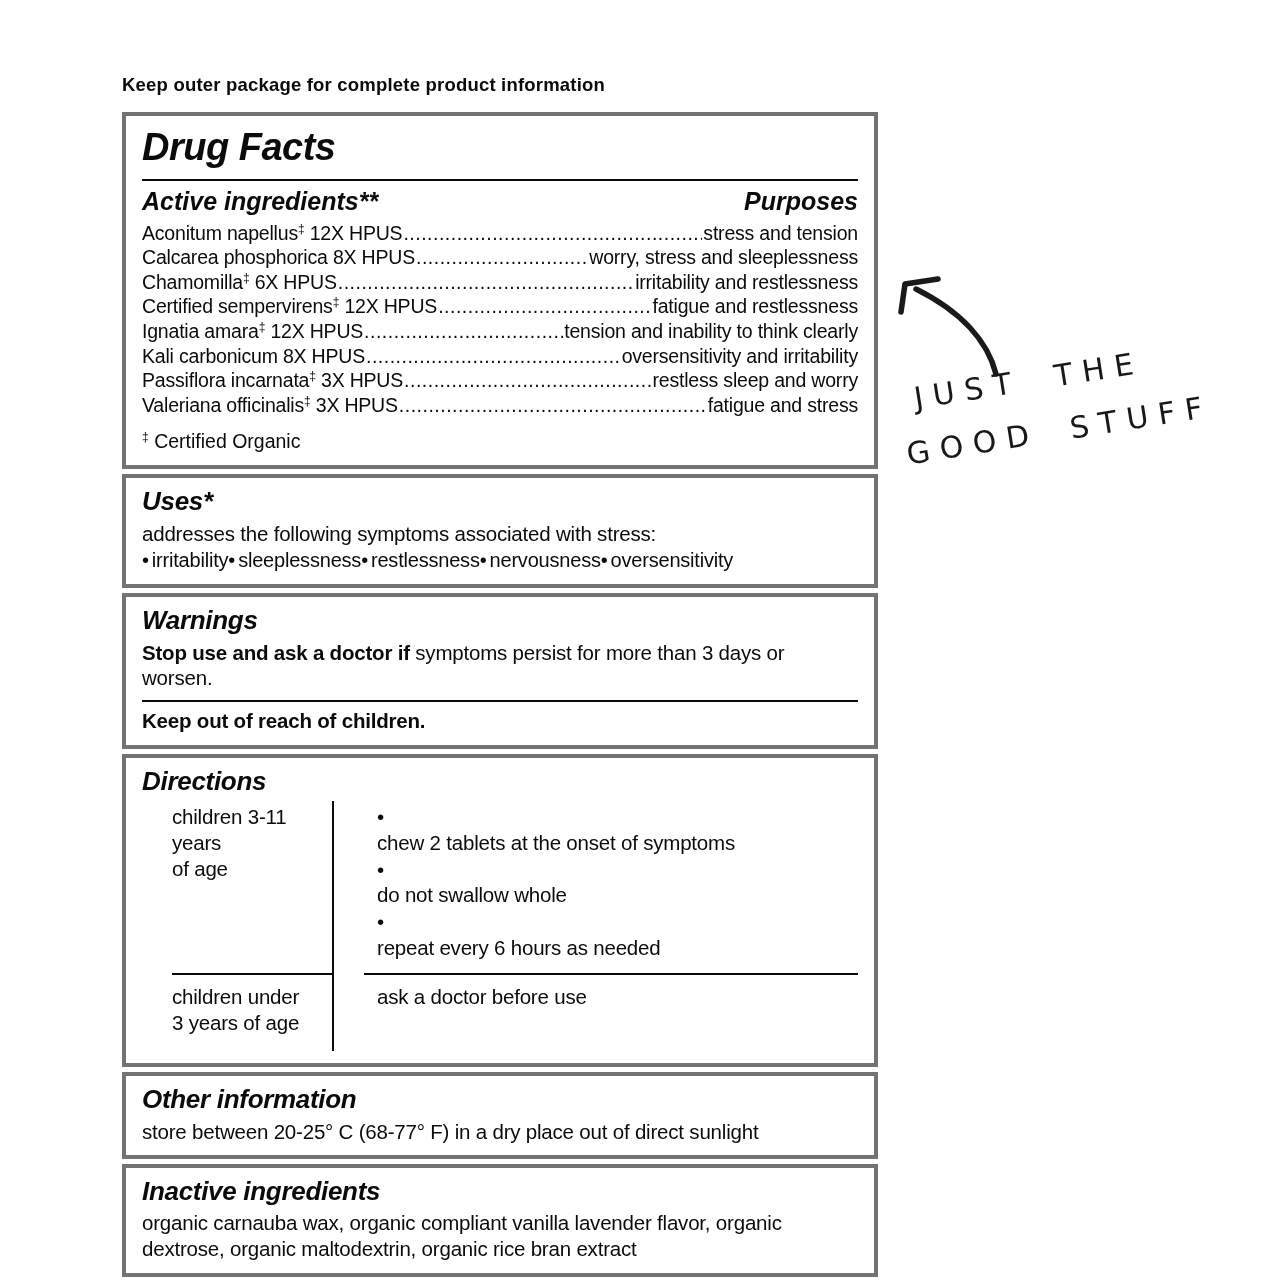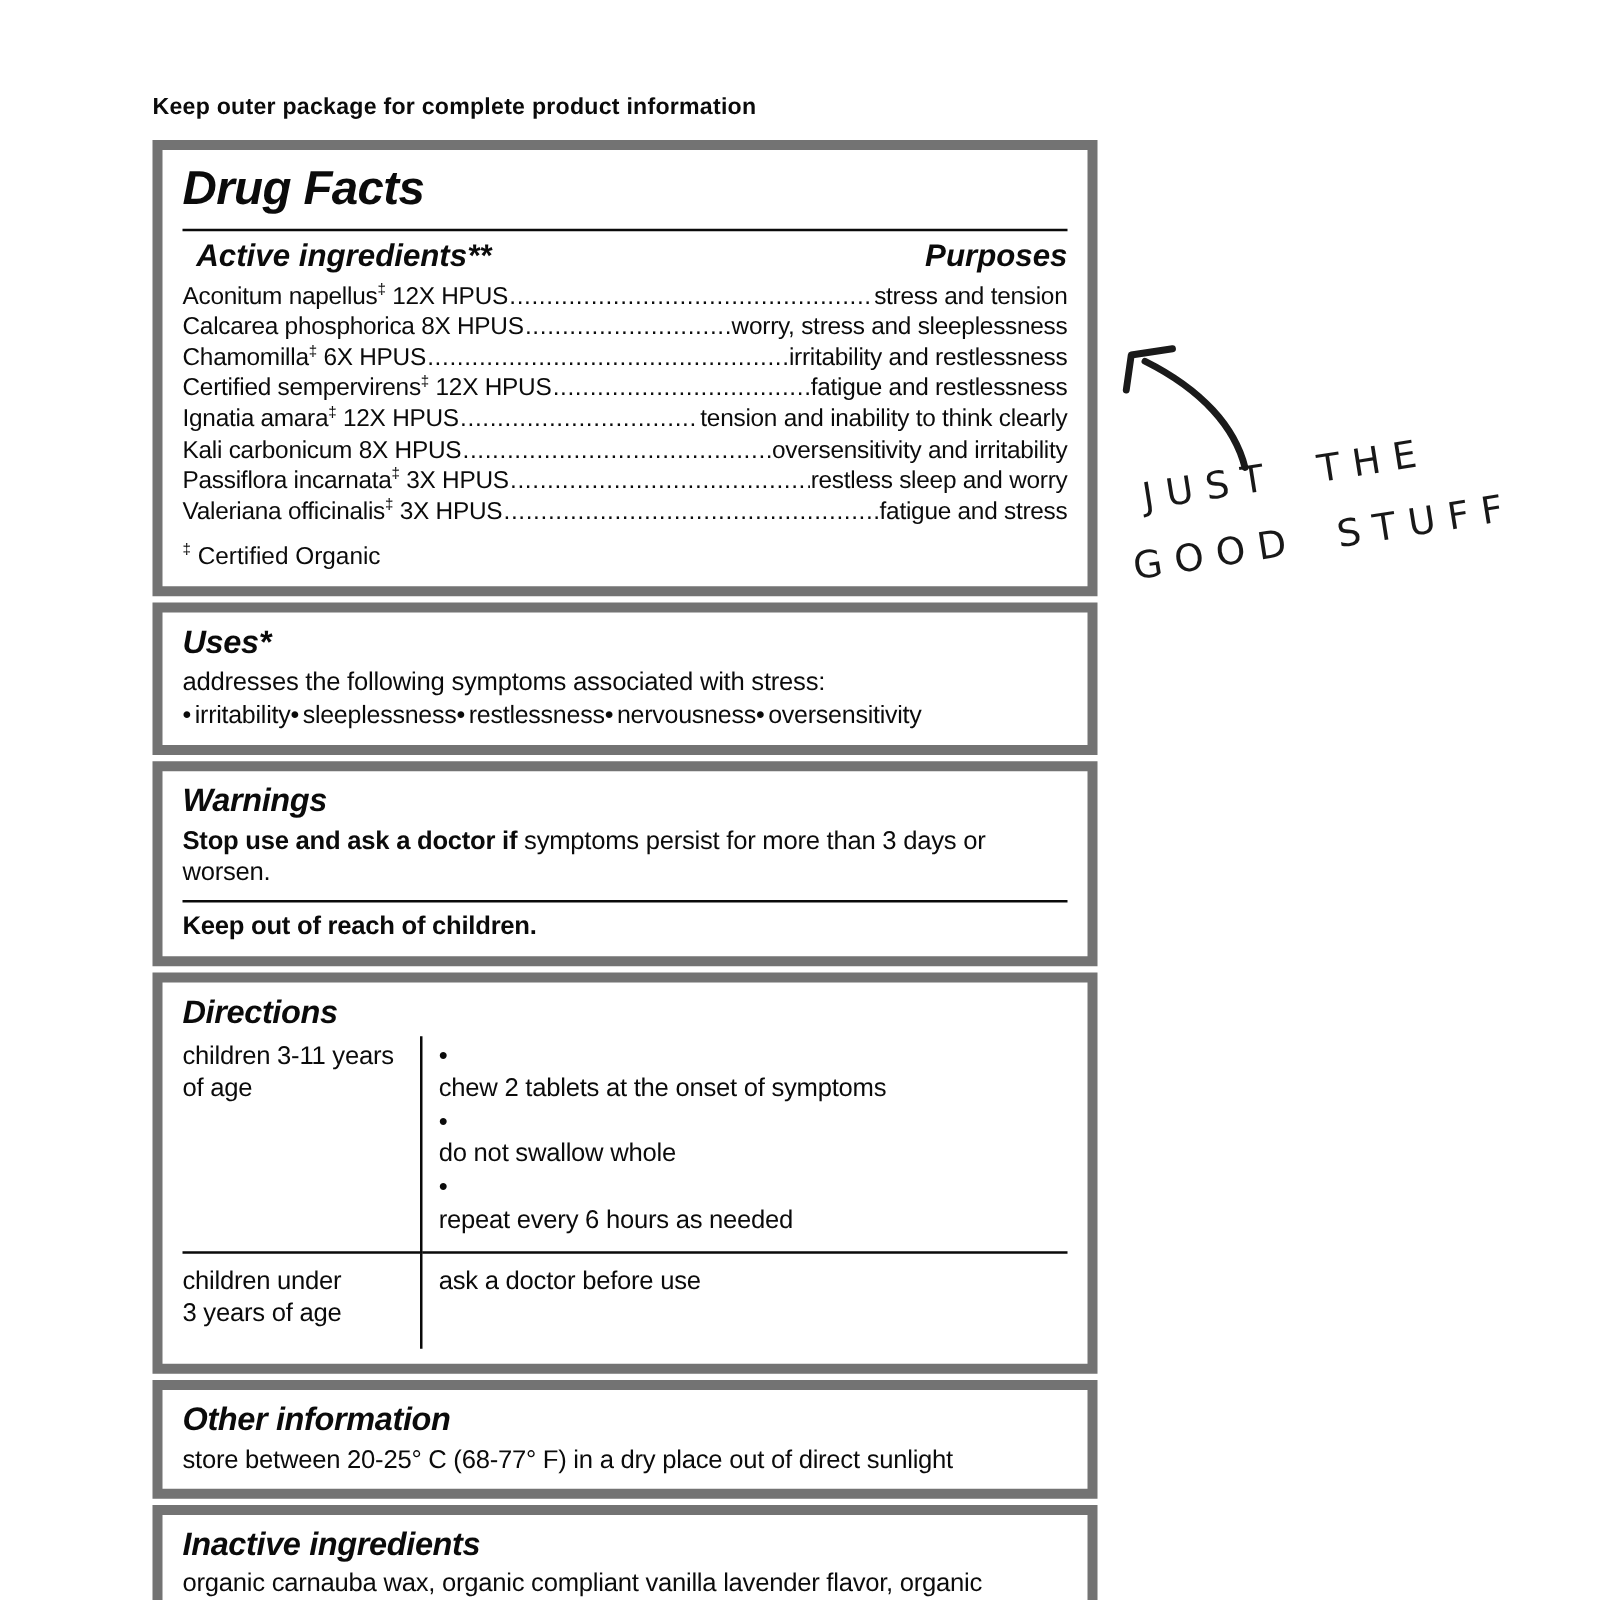--- a/index.html
+++ b/index.html
@@ -10,31 +10,31 @@
   }
   .note{
     position:absolute;left:122px;top:74px;
     font-size:18.5px;font-weight:bold;letter-spacing:.2px;
   }
   .panel{
     position:absolute;left:122px;top:112px;width:756px;
     display:flex;flex-direction:column;gap:5px;box-sizing:border-box;
   }
   .box{
-    border:8px solid #737373;background:#fff;box-sizing:border-box;
+    border:4px solid #737373;background:#fff;box-sizing:border-box;
     padding:8px 16px 12px 16px;
   }
   .df-title{
     font-size:38px;font-weight:bold;font-style:italic;letter-spacing:-.5px;
     margin:2px 0 0 0;line-height:1.15;
   }
   .thin-rule{border:none;border-top:2.5px solid #0a0a0a;margin:9px 0 6px 0;}
   .ai-header{
     display:flex;justify-content:space-between;align-items:baseline;
-    font-size:25px;font-weight:bold;font-style:italic;margin:2px 0 5px 11px;
+    font-size:25px;font-weight:bold;font-style:italic;margin:2px 0 5px 0;
   }
   .ing-row{
     display:flex;align-items:flex-start;font-size:19.5px;line-height:24.6px;
     letter-spacing:-.2px;
   }
   .ing-row .name{white-space:nowrap;}
   .ing-row .leader{
     flex:1;overflow:hidden;white-space:nowrap;margin:0 1px;min-width:12px;
   }
   .ing-row .leader::after{
@@ -51,21 +51,21 @@
   .body-t{font-size:20.5px;line-height:1.26;letter-spacing:-.2px;margin:0;}
   .uses-bullets{
     display:flex;flex-wrap:nowrap;margin-top:3px;
     font-size:20px;letter-spacing:-.2px;
   }
   .bullet-item{white-space:nowrap;display:inline-flex;align-items:baseline;}
   .b-dot::before{content:"\2022";margin-right:3px;font-size:1em;}
   .warn-rule{border:none;border-top:2.5px solid #0a0a0a;margin:9px 0 7px 0;}
   .bold-line{font-weight:bold;font-size:20.5px;margin:0;letter-spacing:-.2px;}
   .dtable{display:grid;grid-template-columns:192px 1fr;margin-top:4px;}
-  .dc{font-size:20.5px;line-height:1.25;letter-spacing:-.2px;box-sizing:border-box;}
+  .dc{font-size:20.5px;line-height:1.25;letter-spacing:-.2px;box-sizing:border-box;margin-left:30px;}
   .c1{border-right:2.5px solid #0a0a0a;padding:3px 8px 12px 0;}
   .c2{padding:3px 0 12px 13px;}
   .r1{border-bottom:2.5px solid #0a0a0a;}
   .r2.c1,.r2.c2{padding-top:9px;padding-bottom:16px;}
   .dir-li{display:flex;align-items:baseline;margin-bottom:1px;flex-direction:column;}
   .dir-li .b-dot::before{margin-right:6px;}
   .phone{font-weight:bold;font-size:20px;margin:1px 0 4px 0;letter-spacing:.2px;}
   .q-h{margin-bottom:2px;}
   
   .annotation{position:absolute;left:888px;top:266px;width:340px;height:290px;}

